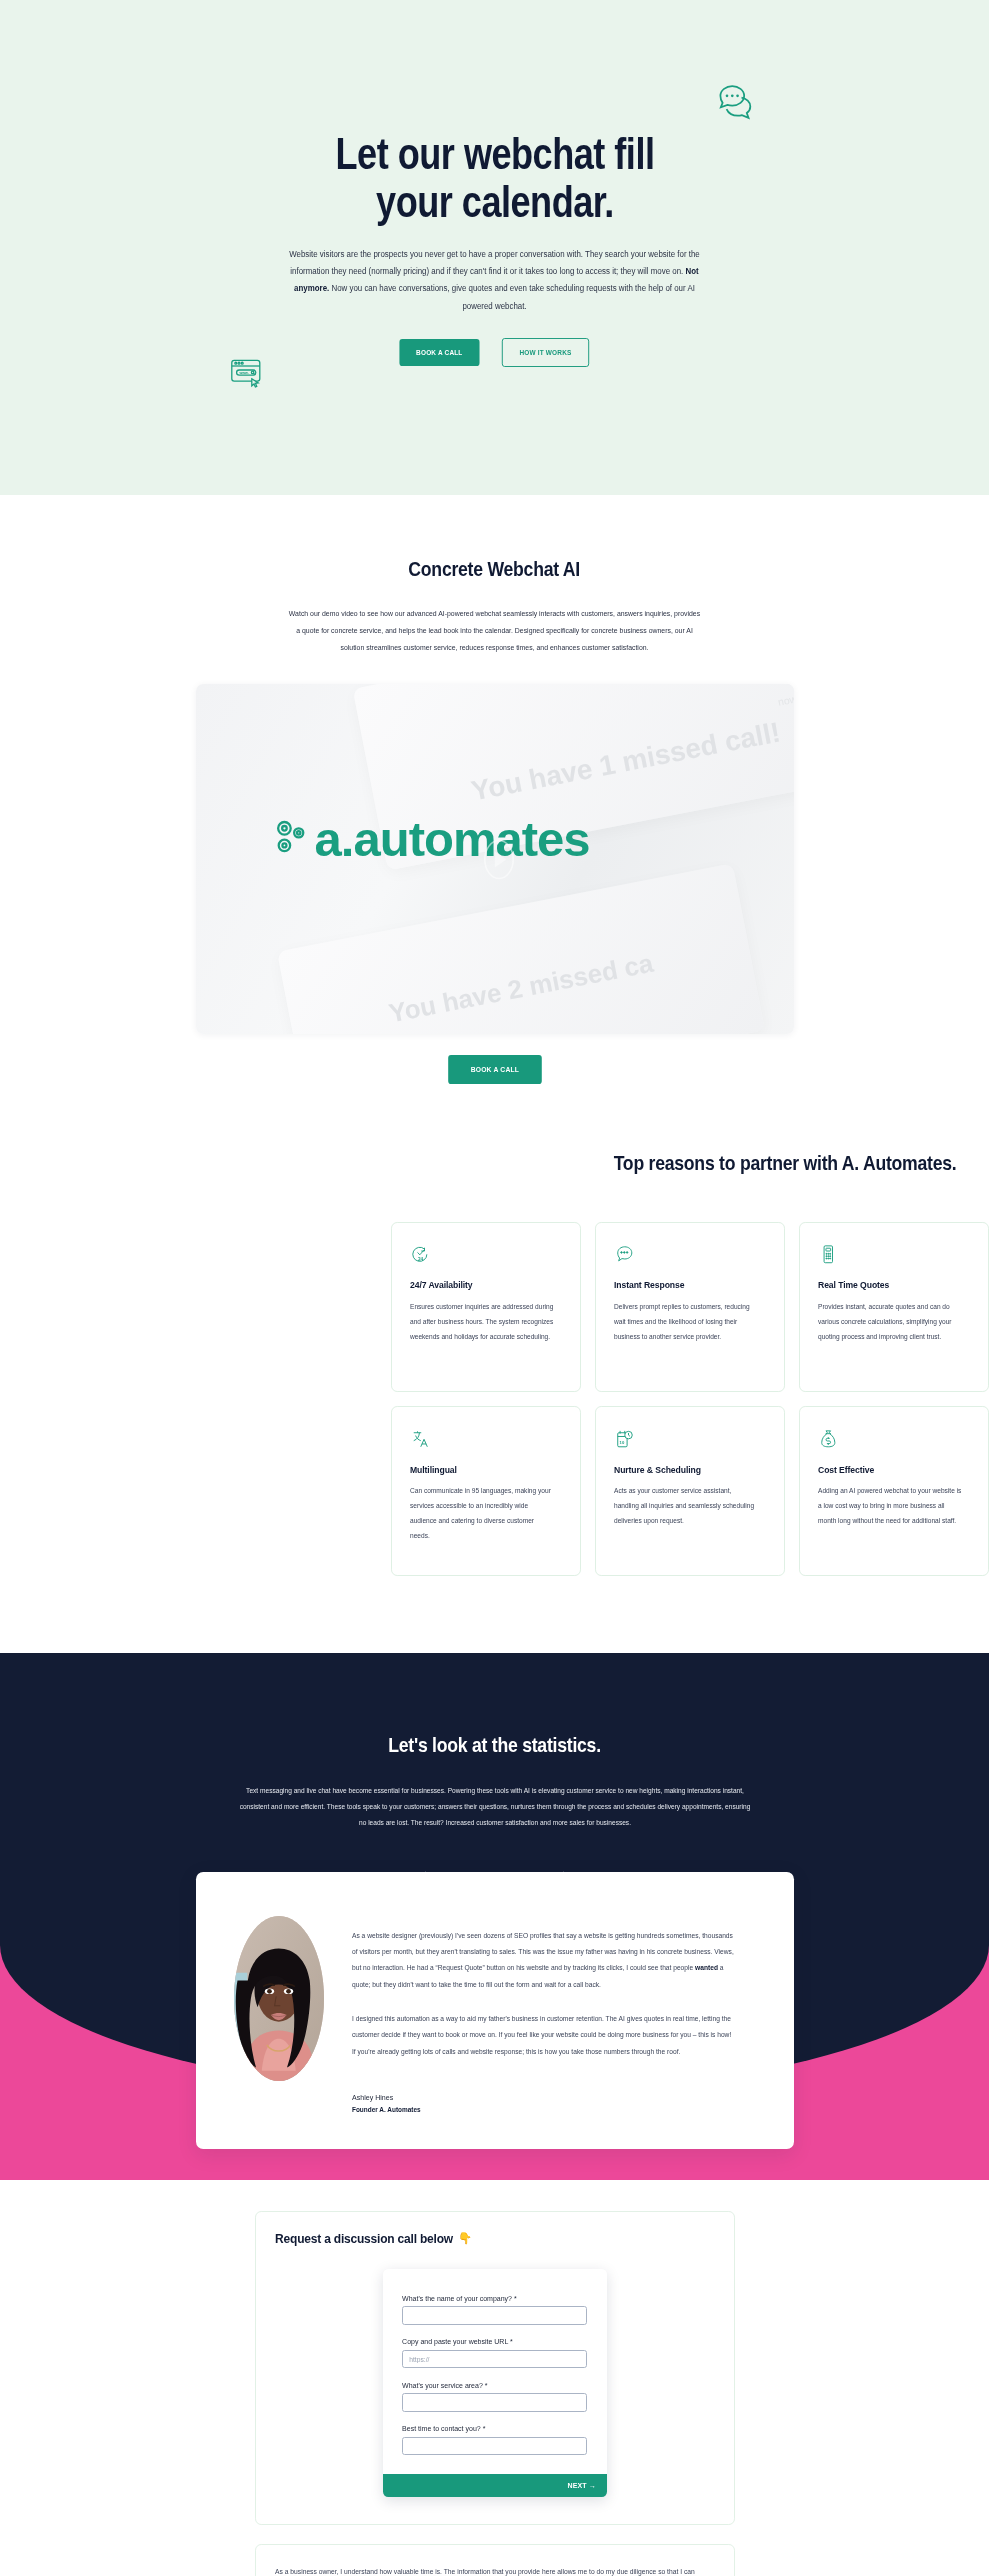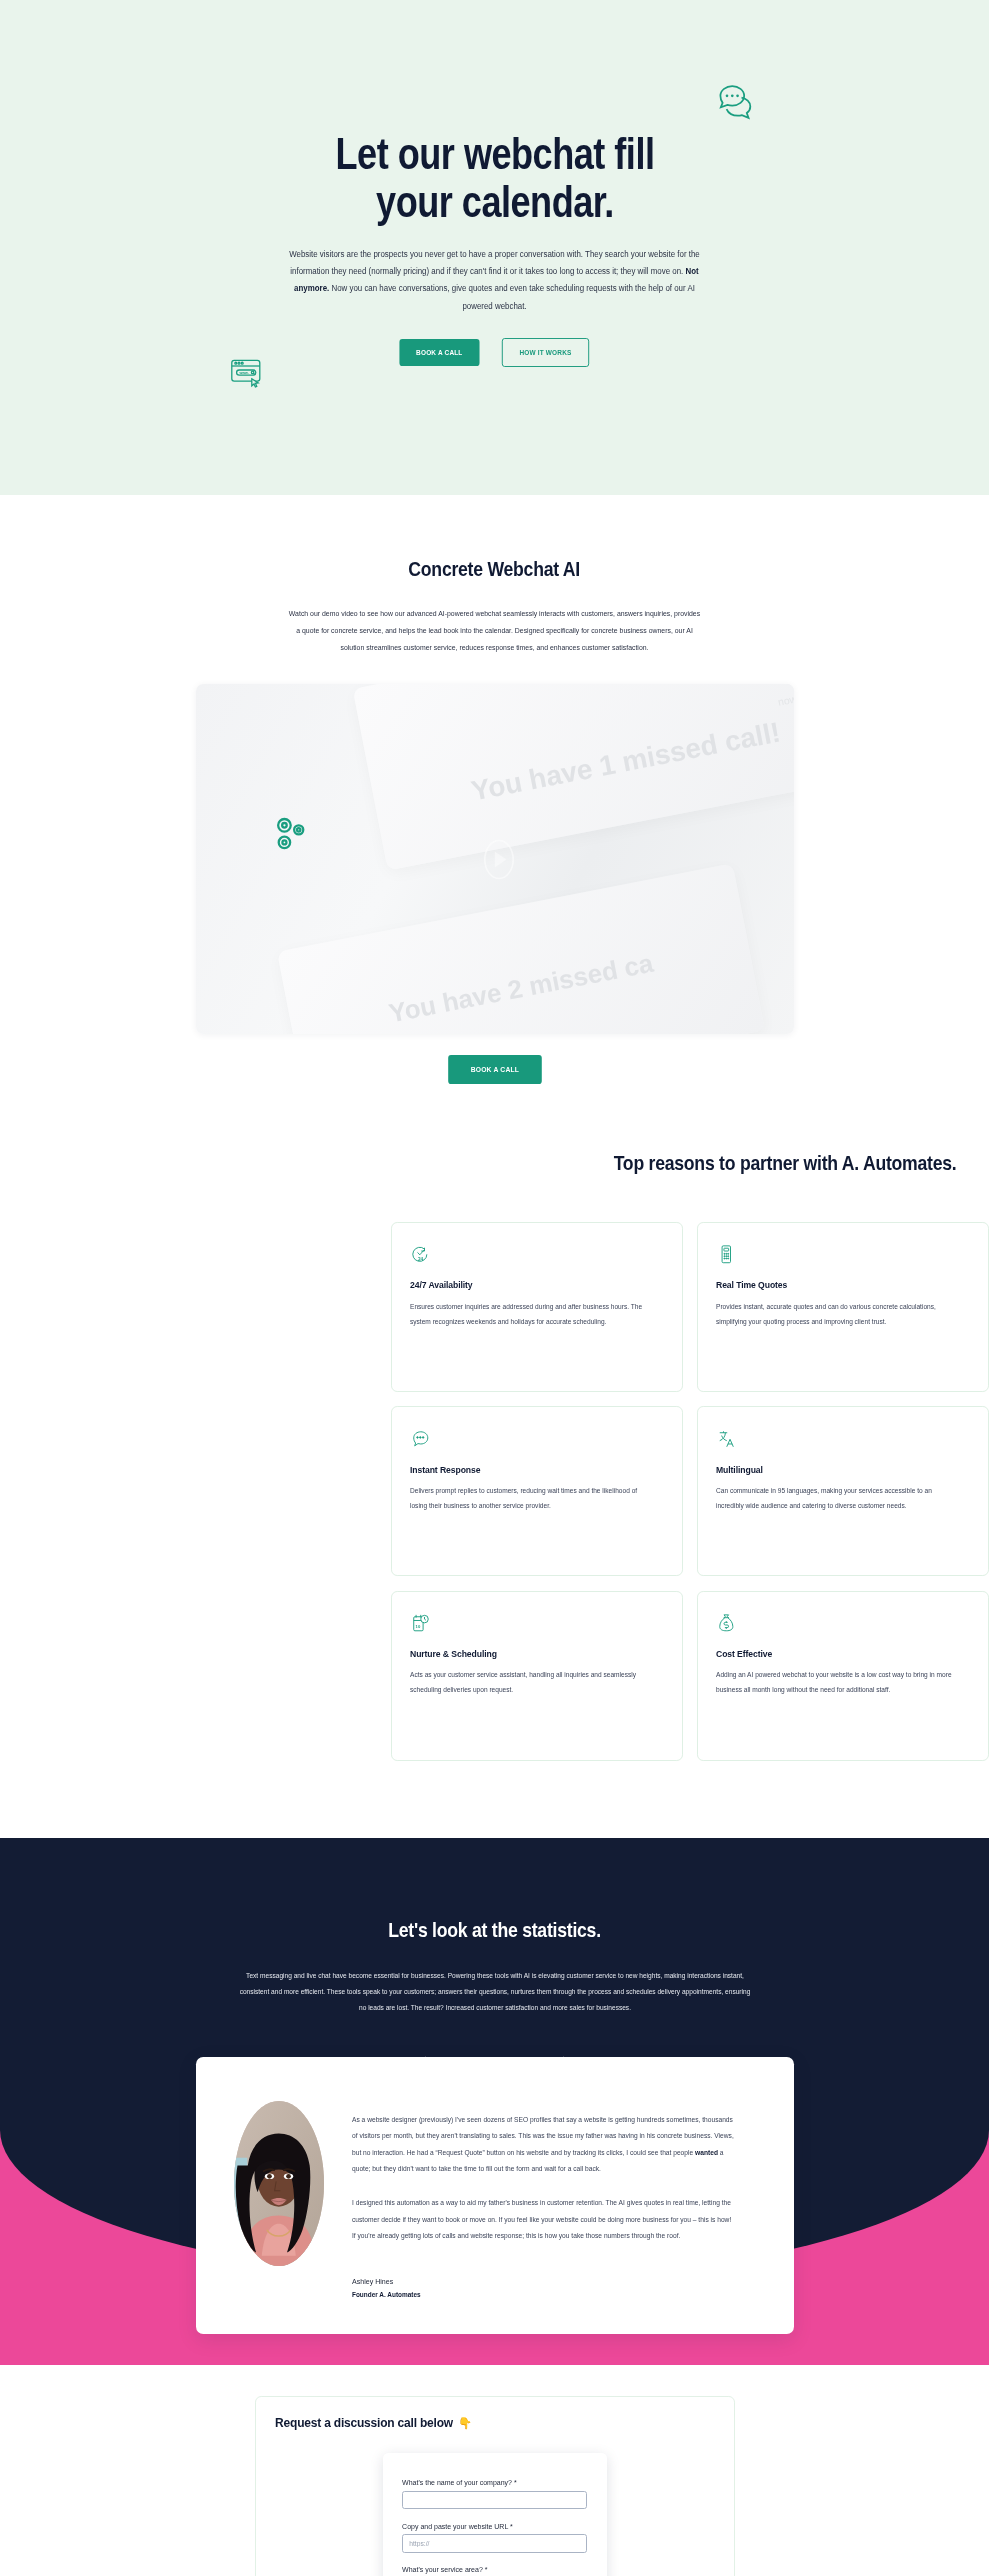--- a/index.html
+++ b/index.html
@@ -155,21 +155,21 @@
     display: flex; flex-direction: column; align-items: flex-end;
   }
   .reasons h2 {
     font-size: 21px; font-weight: 700; letter-spacing: -0.3px;
     color: #101a33; transform: scaleX(0.84);
   }
   .cards-grid {
     margin-top: 47px;
     width: 598px;
     display: grid;
-    grid-template-columns: repeat(2, 1fr);
+    grid-template-columns: repeat(3, 1fr);
     gap: 14.4px 14.4px;
   }
   .card {
     border: 0.5px solid #dff0e4;
     border-radius: 6.2px;
     background: #ffffff;
     padding: 21.6px 17.5px 24px 17.5px;
     min-height: 170px;
   }
   .card-icon { color: #1a9e80; height: 21.6px; margin-bottom: 13.4px; }
@@ -409,20 +409,21 @@
         <span>
           <svg viewBox="0 0 70 70" width="40" height="40" fill="none" stroke="#1a9e80" stroke-width="4">
             <circle cx="20" cy="18" r="11"></circle>
               <circle cx="20" cy="18" r="4"></circle>
             <circle cx="45" cy="26" r="8"></circle>
               <circle cx="45" cy="26" r="3"></circle>
             <circle cx="20" cy="48" r="10"></circle>
               <circle cx="20" cy="48" r="3.5"></circle>
           </svg>
         </span>
+        <span class="vf-logo-text">a.automates</span>
       </div>
 
       <span class="vf-play">
         <svg viewBox="0 0 60 78" width="32" height="41" fill="none" stroke="#ffffff" stroke-width="3">
           <ellipse cx="30" cy="39" rx="27" ry="36"></ellipse>
           <path d="M22 24l22 15-22 15z" fill="#ffffff" stroke="none" opacity=".8"></path>
         </svg>
       </span>
     </div>
 
@@ -440,53 +441,53 @@
         <div class="card-icon">
           <svg viewBox="0 0 44 44" width="20.6" height="20.6" fill="none" stroke="#1a9e80" stroke-width="2">
             <path d="M36 22a15 15 0 1 1-5.2-11.3"></path>
             <path d="M16 18l5 5 9-10"></path>
               <path d="M31 8v7h-7"></path>
             <text x="17" y="37" font-size="10" font-family="Liberation Sans, sans-serif" font-weight="700" fill="#1a9e80" stroke="none">24</text>
           </svg>
         </div>
         <h3>24/7 Availability</h3>
         <p>Ensures customer inquiries are addressed during and after business hours. The system recognizes weekends and holidays for accurate scheduling.</p>
+      </div>
+
+      <div class="card">
+        <div class="card-icon">
+          <svg viewBox="0 0 44 44" width="20.6" height="20.6" fill="none" stroke="#1a9e80" stroke-width="2">
+            <path d="M8 19c0-8 7-13 15-13s15 5 15 13-7 13-15 13c-2 0-4-.3-6-.8L10 36l2-6c-2.5-2.7-4-6.5-4-11z"></path>
+            <circle cx="16" cy="18" r="1.6" fill="#1a9e80"></circle>
+              <circle cx="22" cy="18" r="1.6" fill="#1a9e80"></circle>
+              <circle cx="28" cy="18" r="1.6" fill="#1a9e80"></circle>
+          </svg>
+        </div>
+        <h3>Instant Response</h3>
+        <p>Delivers prompt replies to customers, reducing wait times and the likelihood of losing their business to another service provider.</p>
       </div>
 
       <div class="card">
         <div class="card-icon">
           <svg viewBox="0 0 44 44" width="20.6" height="20.6" fill="none" stroke="#1a9e80" stroke-width="2">
             <rect x="13" y="4" width="18" height="36" rx="2.5"></rect>
             <rect x="17" y="9" width="10" height="6" rx="1"></rect>
             <circle cx="18" cy="21" r="1.1" fill="#1a9e80"></circle>
               <circle cx="22" cy="21" r="1.1" fill="#1a9e80"></circle>
               <circle cx="26" cy="21" r="1.1" fill="#1a9e80"></circle>
             <circle cx="18" cy="26" r="1.1" fill="#1a9e80"></circle>
               <circle cx="22" cy="26" r="1.1" fill="#1a9e80"></circle>
               <circle cx="26" cy="26" r="1.1" fill="#1a9e80"></circle>
             <circle cx="18" cy="31" r="1.1" fill="#1a9e80"></circle>
               <circle cx="22" cy="31" r="1.1" fill="#1a9e80"></circle>
               <circle cx="26" cy="31" r="1.1" fill="#1a9e80"></circle>
           </svg>
         </div>
         <h3>Real Time Quotes</h3>
         <p>Provides instant, accurate quotes and can do various concrete calculations, simplifying your quoting process and improving client trust.</p>
-      </div>
-
-      <div class="card">
-        <div class="card-icon">
-          <svg viewBox="0 0 44 44" width="20.6" height="20.6" fill="none" stroke="#1a9e80" stroke-width="2">
-            <path d="M8 19c0-8 7-13 15-13s15 5 15 13-7 13-15 13c-2 0-4-.3-6-.8L10 36l2-6c-2.5-2.7-4-6.5-4-11z"></path>
-            <circle cx="16" cy="18" r="1.6" fill="#1a9e80"></circle>
-              <circle cx="22" cy="18" r="1.6" fill="#1a9e80"></circle>
-              <circle cx="28" cy="18" r="1.6" fill="#1a9e80"></circle>
-          </svg>
-        </div>
-        <h3>Instant Response</h3>
-        <p>Delivers prompt replies to customers, reducing wait times and the likelihood of losing their business to another service provider.</p>
       </div>
 
       <div class="card">
         <div class="card-icon">
           <svg viewBox="0 0 44 44" width="20.6" height="20.6" fill="none" stroke="#1a9e80" stroke-width="2">
             <path d="M8 8h16"></path>
               <path d="M16 5v3"></path>
             <path d="M20 8c0 7-4 14-12 17"></path>
               <path d="M12 14c2 6 6 9 11 11"></path>
             <path d="M23 38l7-16 7 16"></path>

